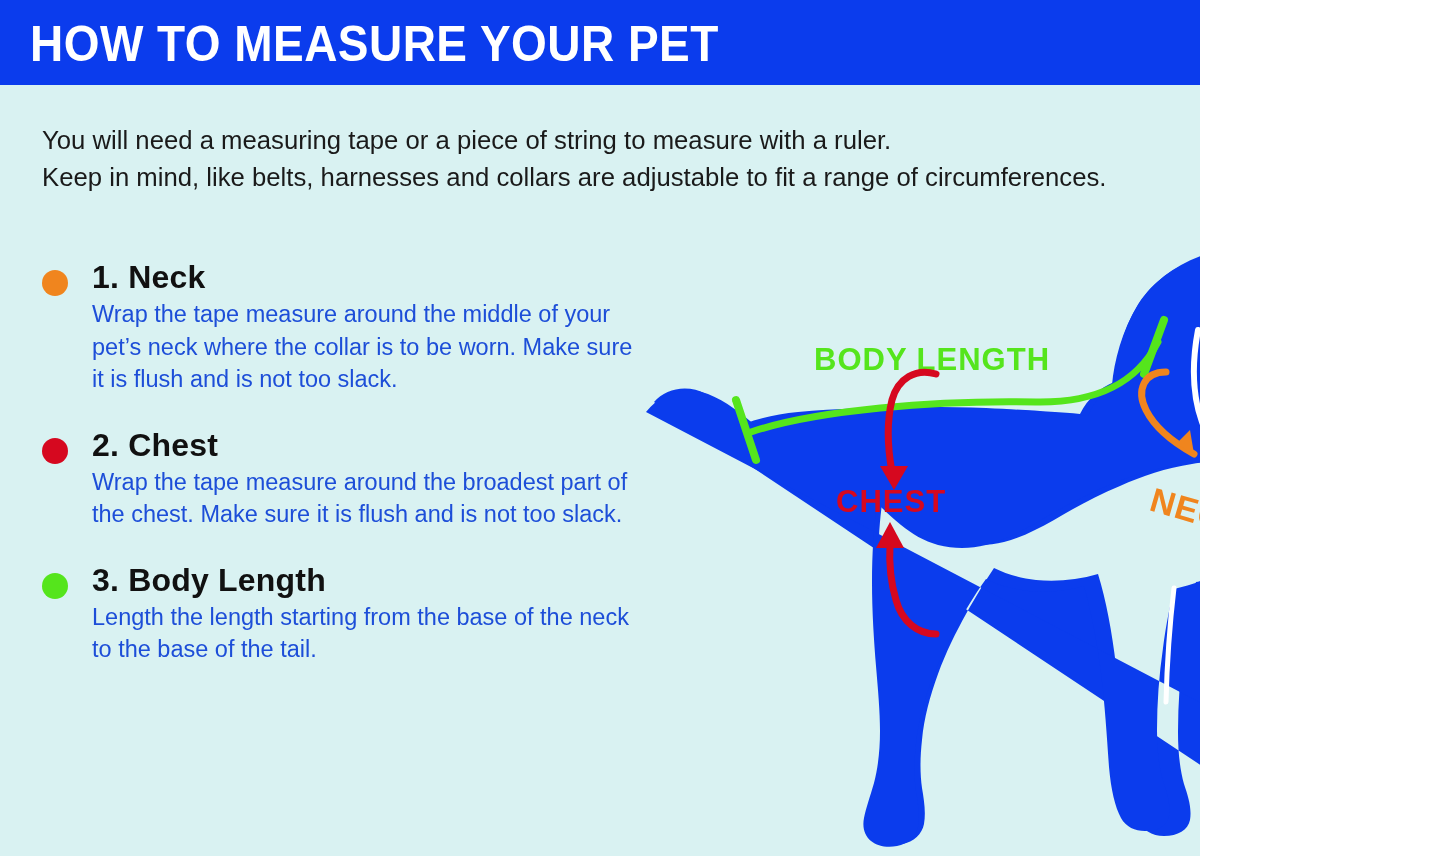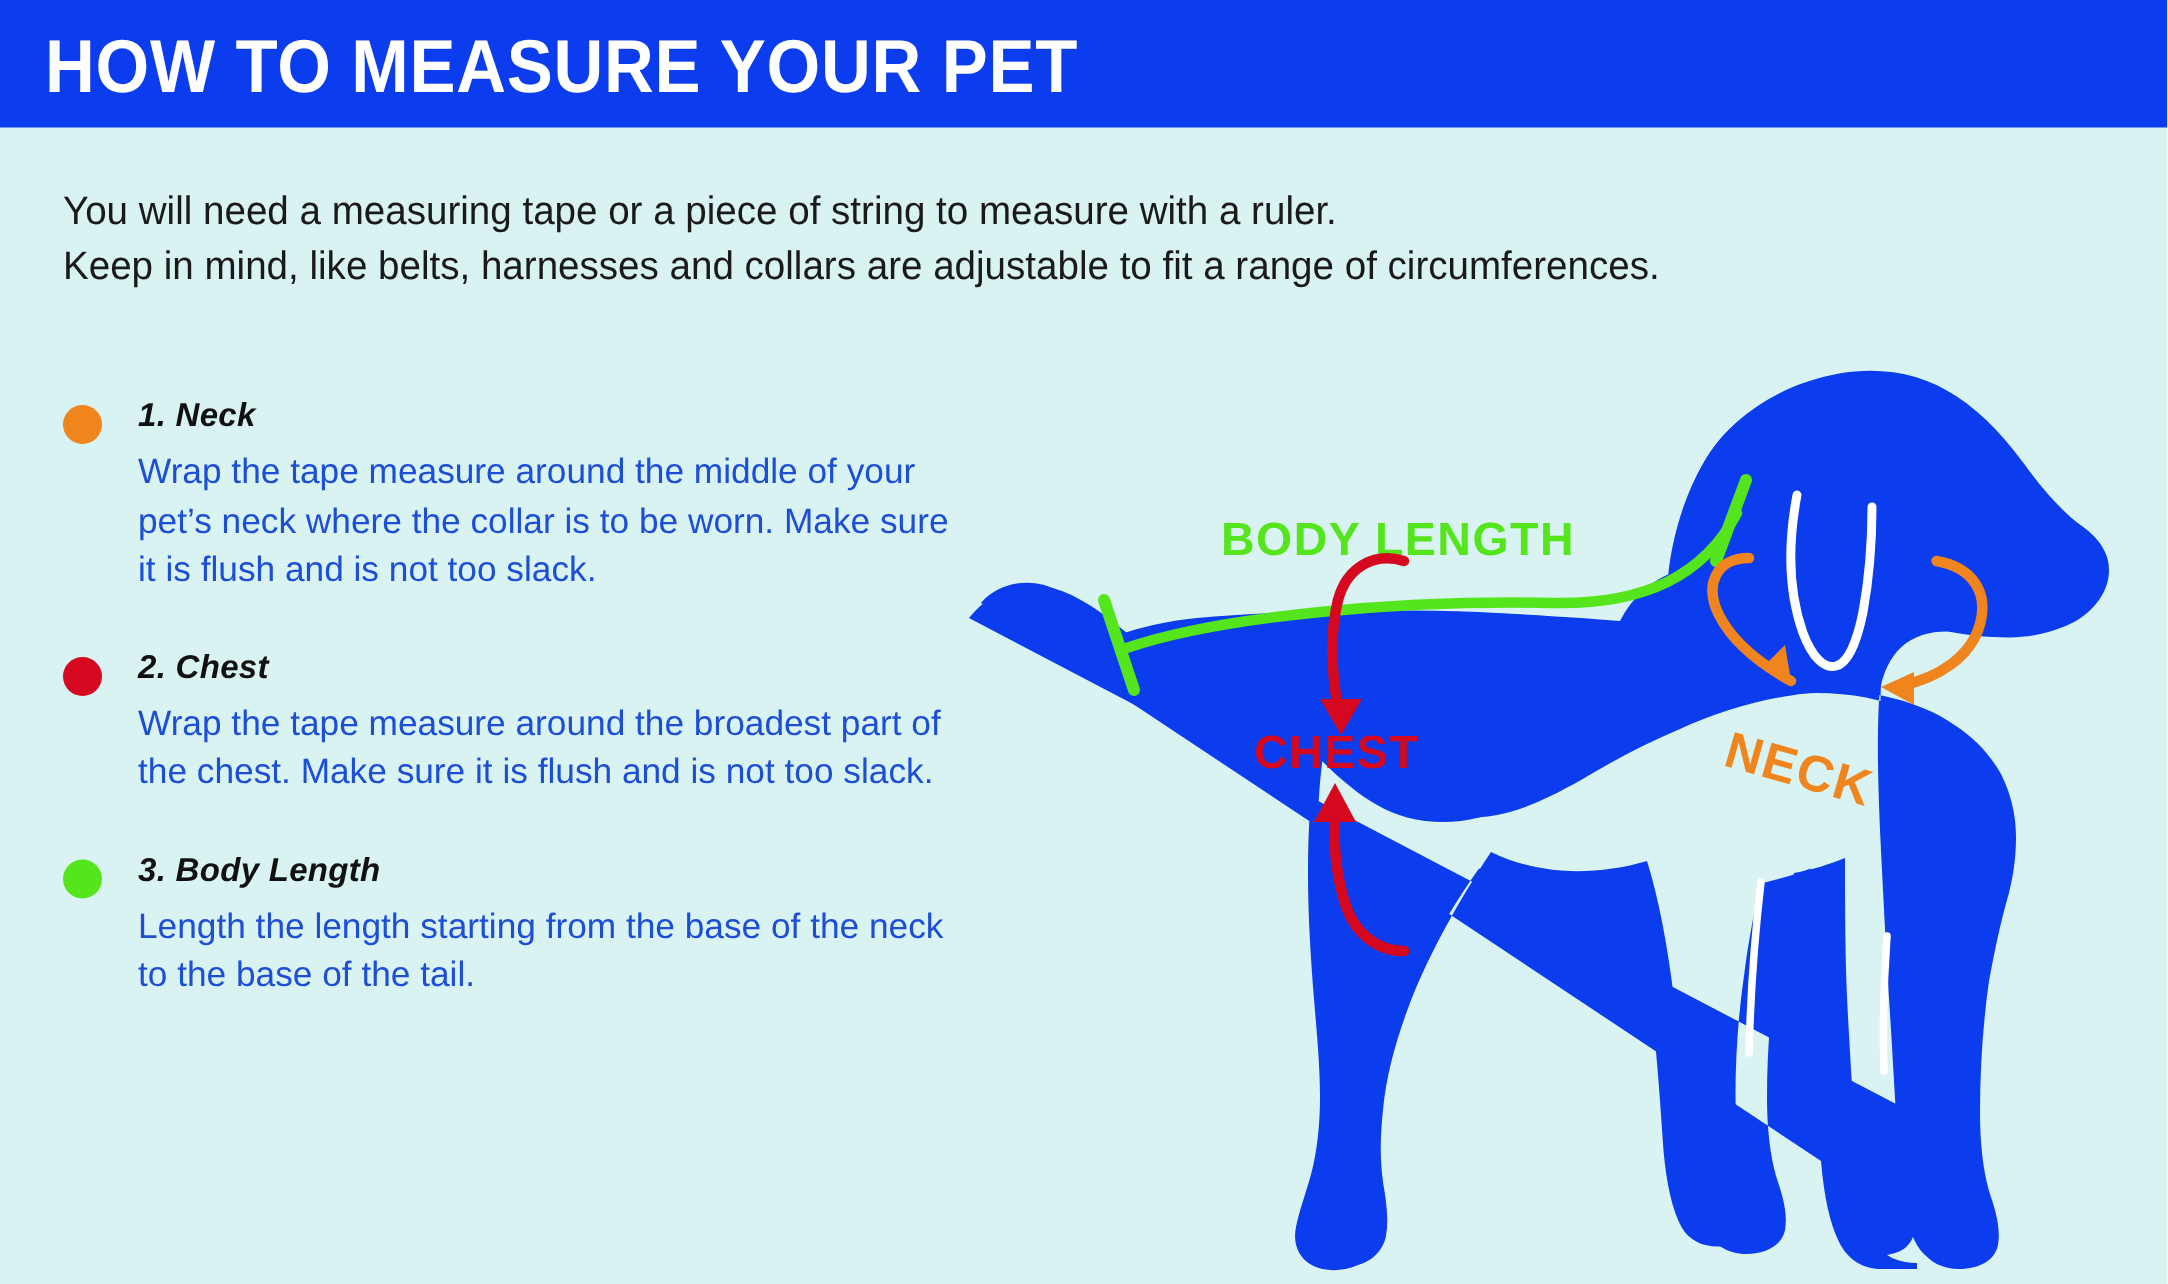--- a/index.html
+++ b/index.html
@@ -5,21 +5,21 @@
   html, body {
     margin: 0;
     padding: 0;
     background: #ffffff;
   }
   body {
     font-family: "Liberation Sans", sans-serif;
   }
   #page {
     position: relative;
-    width: 1445px;
+    width: 1200px;
     height: 856px;
     overflow: hidden;
     background: #d9f2f2;
   }
 
   
   #header-bar {
     position: absolute;
     left: 0; top: 0;
     width: 1445px;
@@ -121,27 +121,26 @@
   .step-bullet {
     position: absolute;
     left: 0;
     top: 8px;
     width: 26px;
     height: 26px;
     border-radius: 50%;
   }
   .step-title {
     margin-left: 50px;
-    font-size: 22px;
+    font-size: 32px;
     font-weight: bold;
     color: #111111;
     line-height: 30px;
     font-family: "Liberation Sans Narrow", "Liberation Sans", sans-serif;
     letter-spacing: 0.2px;
-    font-style: italic;
   }
   .step-body {
     margin-left: 50px;
     margin-top: 6px;
     font-size: 23.5px;
     line-height: 32.5px;
     color: #1d4ed8;
     font-family: "Liberation Sans Narrow", "Liberation Sans", sans-serif;
   }
 

